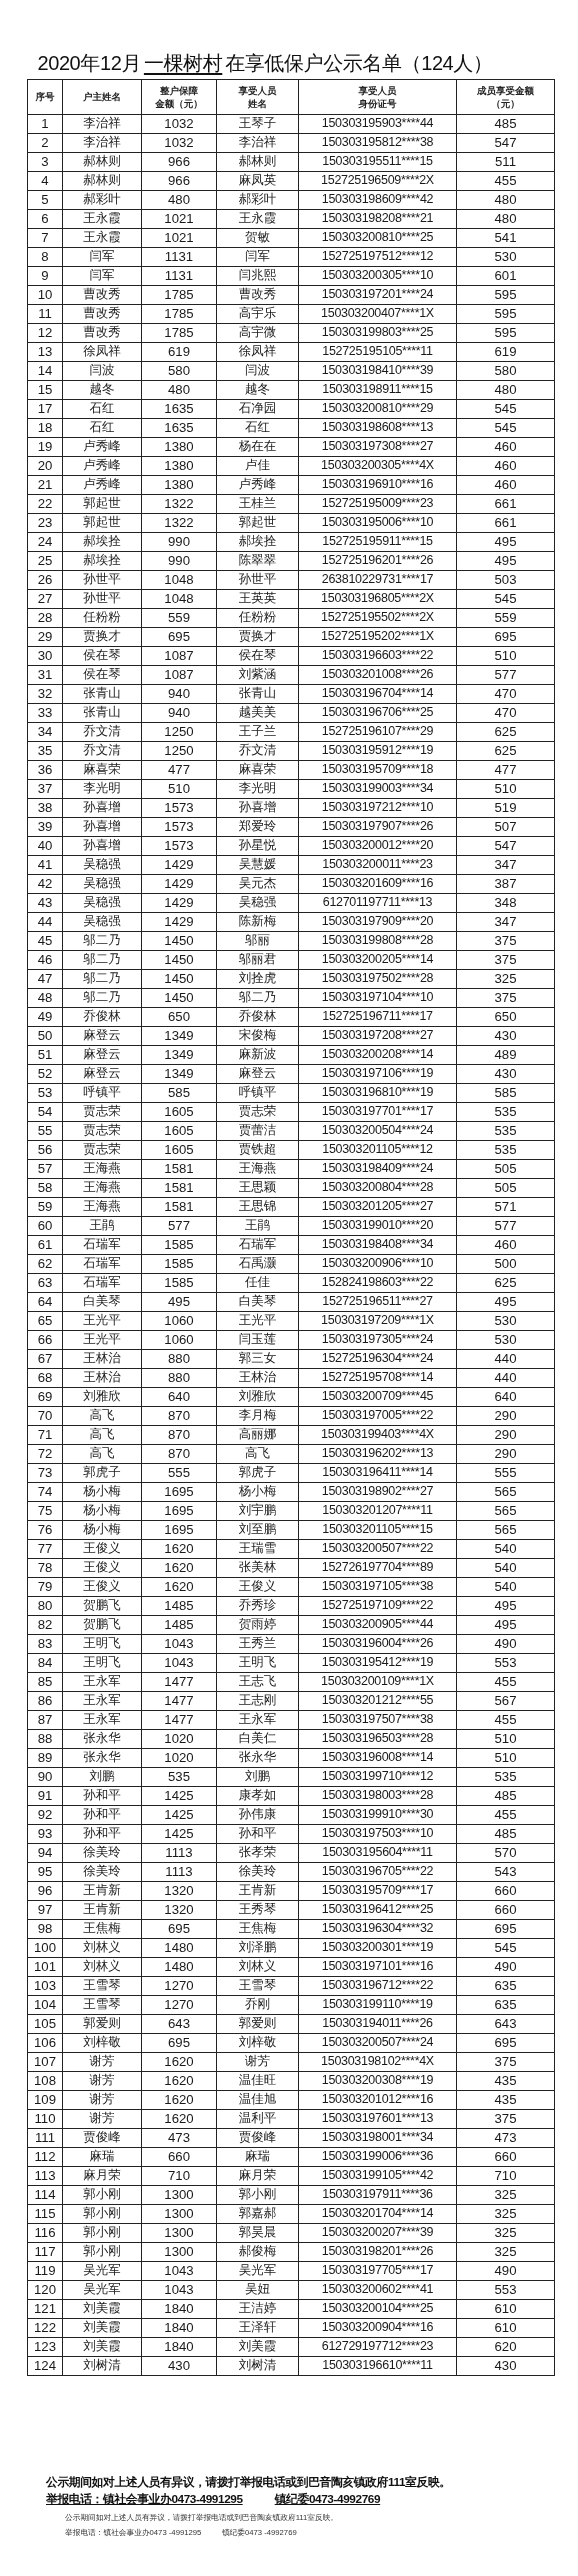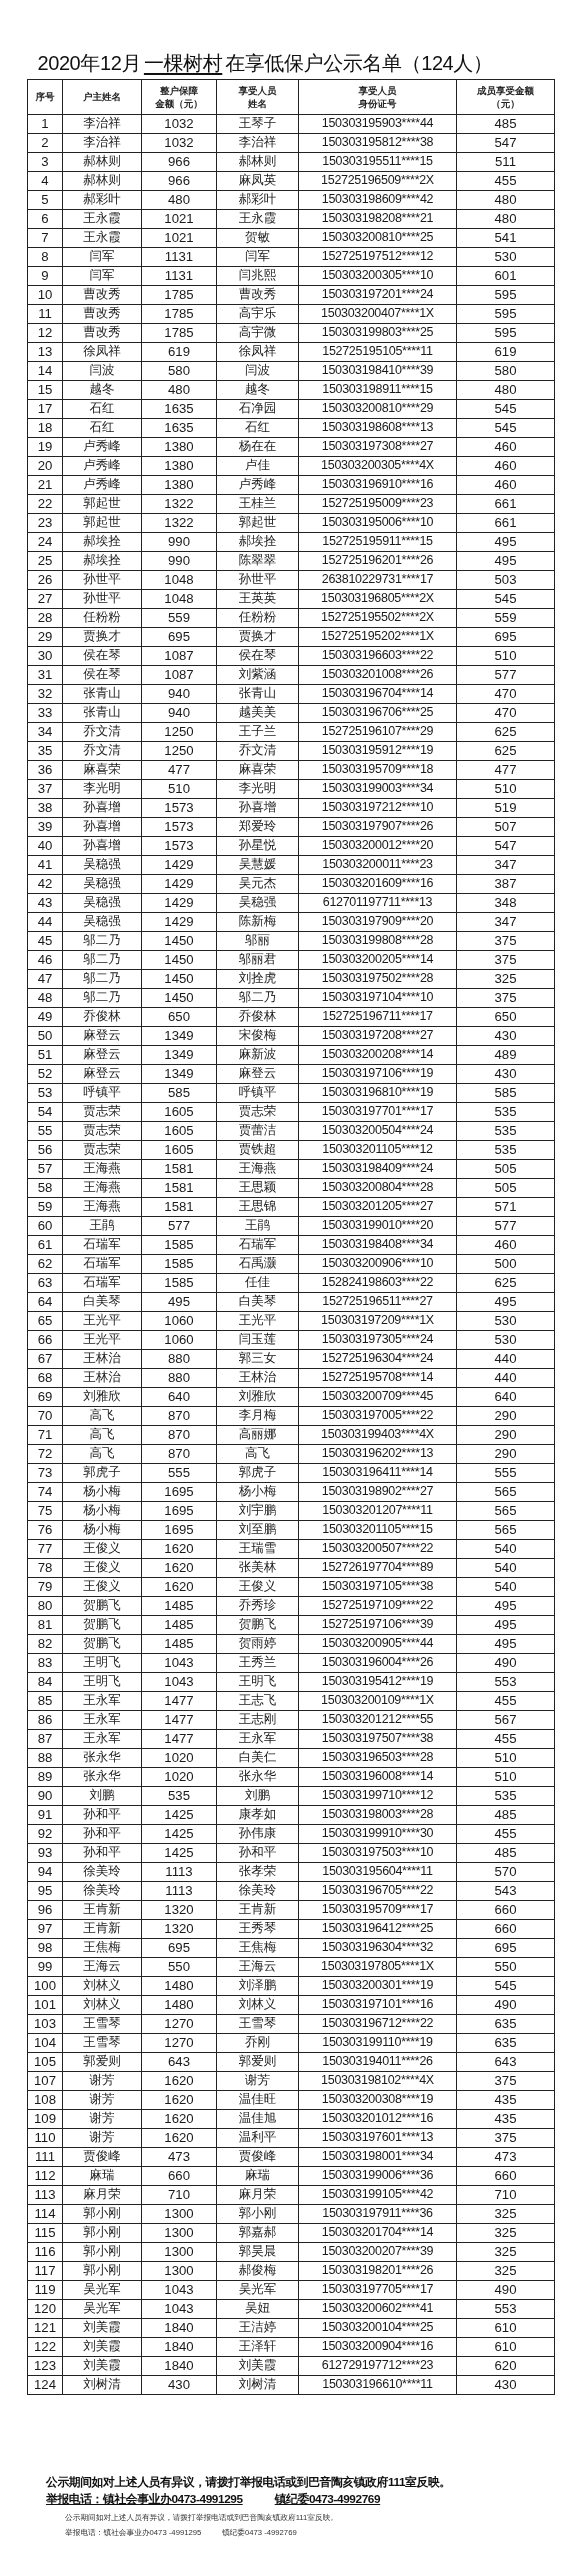--- a/index.html
+++ b/index.html
@@ -676,28 +676,20 @@
       </tr>
       <tr>
         <td>80</td>
         <td class="nm">贺鹏飞</td>
         <td>1485</td>
         <td class="nm">乔秀珍</td>
         <td class="id">152725197109****22</td>
         <td>495</td>
       </tr>
       <tr>
-        <td>81</td>
-        <td class="nm">贺鹏飞</td>
-        <td>1485</td>
-        <td class="nm">贺鹏飞</td>
-        <td class="id">152725197106****39</td>
-        <td>495</td>
-      </tr>
-      <tr>
         <td>82</td>
         <td class="nm">贺鹏飞</td>
         <td>1485</td>
         <td class="nm">贺雨婷</td>
         <td class="id">150303200905****44</td>
         <td>495</td>
       </tr>
       <tr>
         <td>83</td>
         <td class="nm">王明飞</td>
@@ -820,28 +812,20 @@
       </tr>
       <tr>
         <td>98</td>
         <td class="nm">王焦梅</td>
         <td>695</td>
         <td class="nm">王焦梅</td>
         <td class="id">150303196304****32</td>
         <td>695</td>
       </tr>
       <tr>
-        <td>99</td>
-        <td class="nm">王海云</td>
-        <td>550</td>
-        <td class="nm">王海云</td>
-        <td class="id">150303197805****1X</td>
-        <td>550</td>
-      </tr>
-      <tr>
         <td>100</td>
         <td class="nm">刘林义</td>
         <td>1480</td>
         <td class="nm">刘泽鹏</td>
         <td class="id">150303200301****19</td>
         <td>545</td>
       </tr>
       <tr>
         <td>101</td>
         <td class="nm">刘林义</td>
@@ -866,20 +850,28 @@
         <td class="id">150303199110****19</td>
         <td>635</td>
       </tr>
       <tr>
         <td>105</td>
         <td class="nm">郭爱则</td>
         <td>643</td>
         <td class="nm">郭爱则</td>
         <td class="id">150303194011****26</td>
         <td>643</td>
+      </tr>
+      <tr>
+        <td>106</td>
+        <td class="nm">刘梓敬</td>
+        <td>695</td>
+        <td class="nm">刘梓敬</td>
+        <td class="id">150303200507****24</td>
+        <td>695</td>
       </tr>
       <tr>
         <td>107</td>
         <td class="nm">谢芳</td>
         <td>1620</td>
         <td class="nm">谢芳</td>
         <td class="id">150303198102****4X</td>
         <td>375</td>
       </tr>
       <tr>

